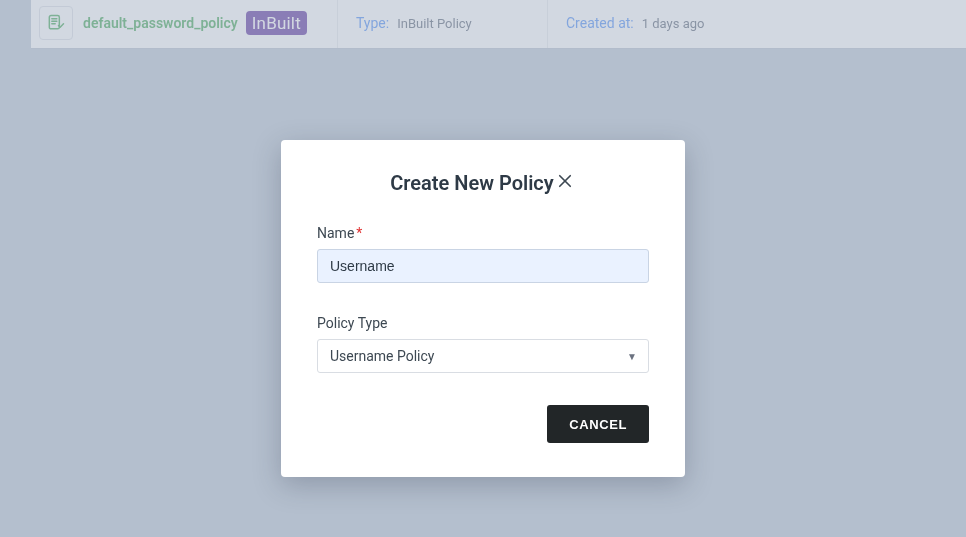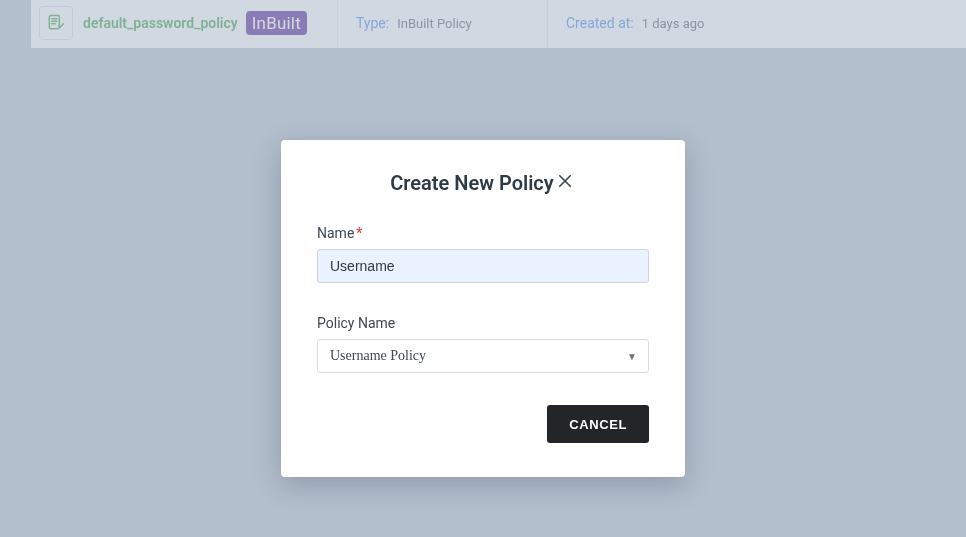--- a/index.html
+++ b/index.html
@@ -129,21 +129,20 @@
       height: 34px;
       border: 1px solid #d9dde3;
       border-radius: 3px;
       background: #fff;
       padding: 0 34px 0 12px;
       font-size: 14px;
       color: #3d4852;
       display: flex;
       align-items: center;
       cursor: pointer;
-      font-family: Liberation Serif, serif;
     }
     .caret {
       position: absolute;
       right: 12px;
       top: 50%;
       transform: translateY(-50%);
       pointer-events: none;
       color: #6b7280;
       font-size: 10px;
     }
@@ -208,21 +207,21 @@
     </div>
 
     <div class="field">
       <label class="field-label">
         <span>Name</span><span class="req">*</span>
       </label>
       <input type="text" class="text-input" value="Username" style="">
     </div>
 
     <div class="field">
-      <label class="field-label">Policy Name</label>
+      <label class="field-label">Policy Type</label>
       <div class="select-wrap">
         <div class="select">
           <span>Username Policy</span>
         </div>
         <span class="caret">▼</span>
       </div>
     </div>
 
     <div class="actions">
       <button class="btn btn-cancel">CANCEL</button>

